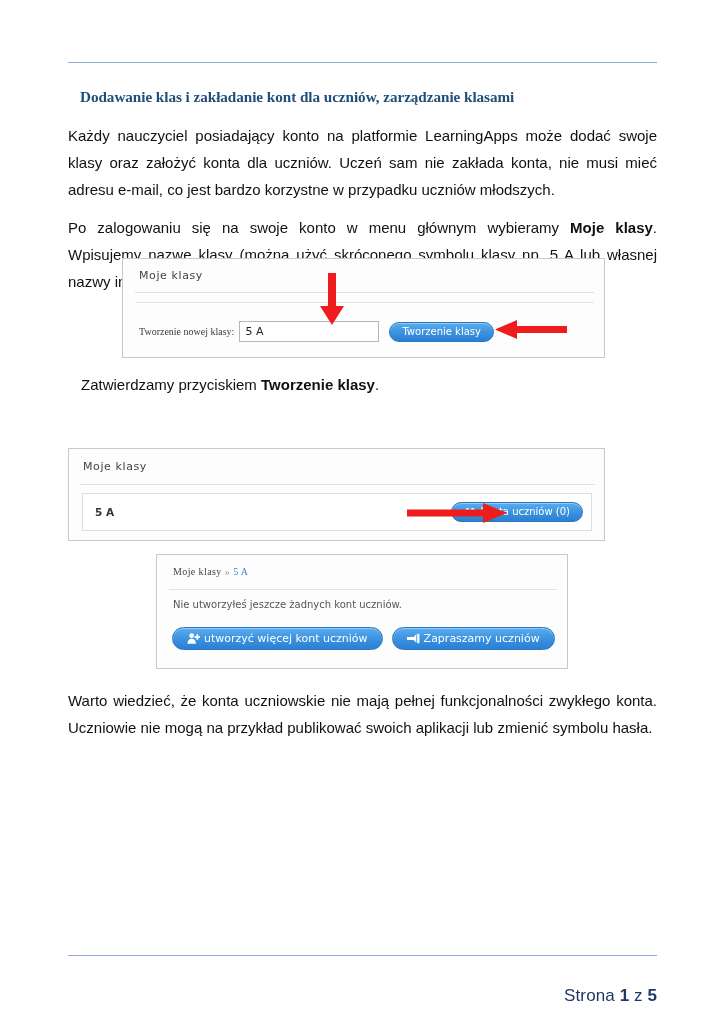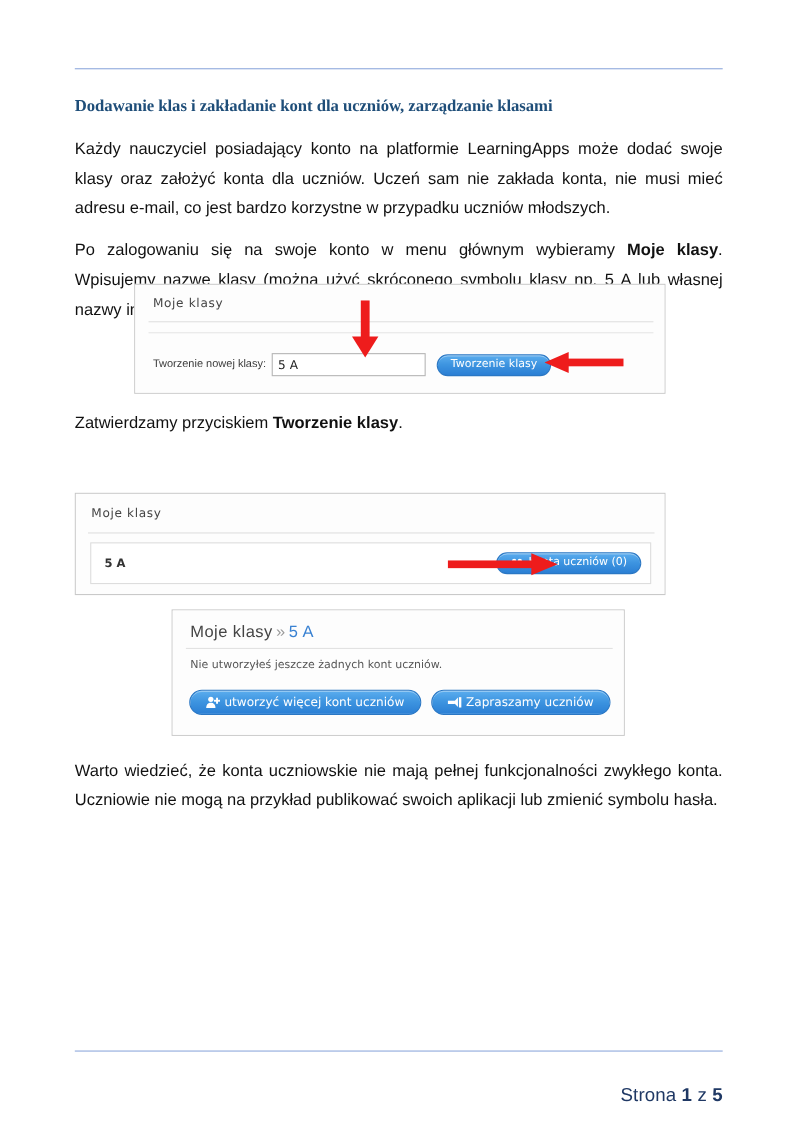--- a/index.html
+++ b/index.html
@@ -58,34 +58,34 @@
     left: 68px;
     top: 88px;
     width: 589px;
   }
 
   h1.doc-title {
     font-family: "Liberation Serif", serif;
     font-size: 15.2px;
     font-weight: bold;
     color: #1F4E79;
-    margin: 0 0 17px 0;
+    margin: 0 0 17px 12px;
     letter-spacing: -0.05px;
     line-height: 1.2;
   }
 
   p.para {
     margin: 0 0 12px 0;
     font-size: 15px;
     line-height: 1.78;
     text-align: justify;
     color: #111111;
   }
   p.para b { font-weight: bold; }
-  p.para.tight { margin-bottom: 11px; }
+  p.para.tight { margin-bottom: 11px; margin-left: 13px; }
 
   
   .figure {
     position: absolute;
     background: #ffffff;
     border: 1px solid #c9c9c9;
     box-sizing: border-box;
   }
   .fig-inner {
     position: relative;
@@ -121,21 +121,21 @@
   .appinput {
     border: 1px solid #b6b6b6;
     background: #ffffff;
     font-family: "DejaVu Sans", sans-serif;
     font-size: 11px;
     color: #222222;
     padding: 3px 5px;
     box-sizing: border-box;
   }
   .fieldlabel {
-    font-family: Liberation Sans, sans-serif;
+    font-family: Liberation Serif, serif;
     font-size: 10px;
     color: #3a3a3a;
   }
 
   
   .arrow { position: absolute; }
 
   
   #figure-create-class { left: 122px; top: 258px; width: 483px; height: 100px; }
   #figure-create-class .panel-title { position: absolute; left: 16px; top: 10px; }
@@ -160,21 +160,21 @@
   }
   #figure-class-row .classname {
     font-family: "DejaVu Sans", sans-serif;
     font-size: 10.5px; font-weight: bold; color: #333333;
   }
 
   
   #figure-accounts { left: 156px; top: 554px; width: 412px; height: 115px; }
   #figure-accounts .crumb {
     position: absolute; left: 16px; top: 11px;
-    font-family: Liberation Sans, sans-serif; font-size: 15px;
+    font-family: Liberation Serif, serif; font-size: 10px;
     color: #444444; letter-spacing: .4px;
   }
   #figure-accounts .crumb .sep { color: #9a9a9a; margin: 0 3px; }
   #figure-accounts .crumb .cls { color: #3a82d2; }
   #figure-accounts .rule-a { position: absolute; left: 12px; top: 34px; width: 388px; height: 1px; background: #e2e2e2; }
   #figure-accounts .emptymsg {
     position: absolute; left: 16px; top: 44px;
     font-family: "DejaVu Sans", sans-serif; font-size: 10px; color: #555555; text-align: right;
   }
   #figure-accounts .btnrow {

